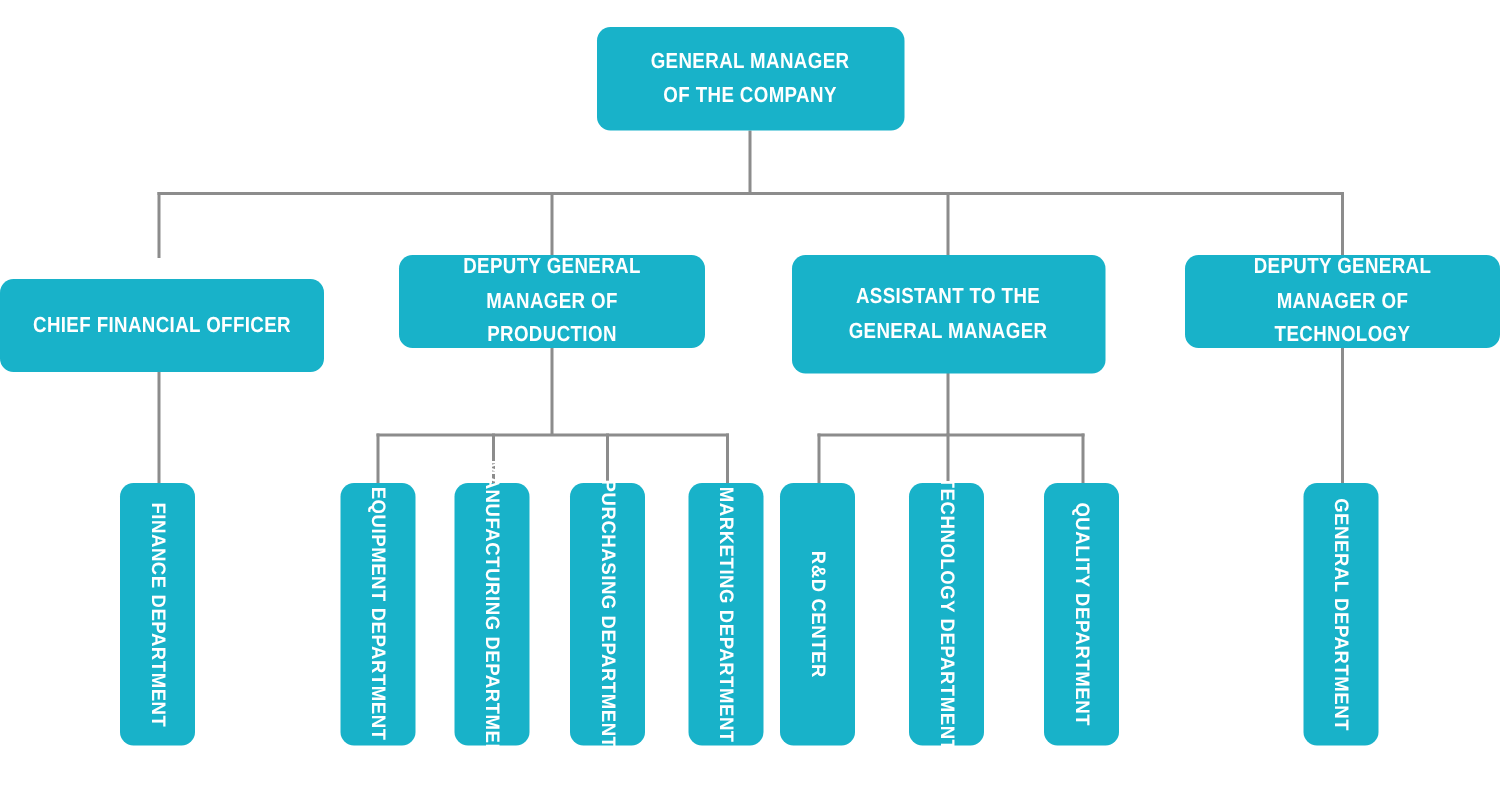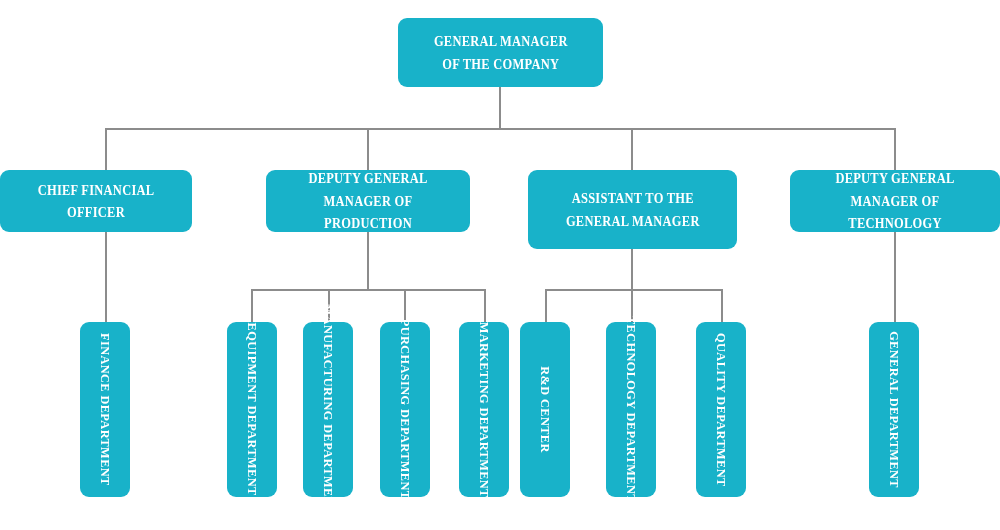--- a/index.html
+++ b/index.html
@@ -10,21 +10,20 @@
   }
   body {
     font-family: "Liberation Sans", sans-serif;
   }
   #chart-root {
     position: relative;
     width: 1000px;
     height: 530px;
     background: #ffffff;
     overflow: hidden;
-    font-family: Liberation Serif, serif;
   }
 
   
   .conn {
     position: absolute;
     background: #8c8c8c;
   }
   .conn.v { width: 2px; }
   .conn.h { height: 2px; }
 
@@ -100,21 +99,21 @@
   <div class="conn v" style="left:631px; top:289px; height:35px;"></div>
   <div class="conn v" style="left:721px; top:289px; height:35px;"></div>
 
   <div class="conn v" style="left:894px; top:232px; height:92px;"></div>
 
   <div class="node root horiz" style="left:398px; top:18px; width:205px; height:69px;">
     <span class="label">GENERAL MANAGER
 OF THE COMPANY</span>
   </div>
 
-  <div class="node horiz" style="left:0px; top:170px; width:192px; height:62px;">
+  <div class="node horiz" style="left:0px; top:186px; width:216px; height:62px;">
     <span class="label">CHIEF FINANCIAL OFFICER</span>
   </div>
 
   <div class="node horiz" style="left:266px; top:170px; width:204px; height:62px;">
     <span class="label">DEPUTY GENERAL
 MANAGER OF PRODUCTION</span>
   </div>
 
   <div class="node horiz" style="left:528px; top:170px; width:209px; height:79px;">
     <span class="label">ASSISTANT TO THE

